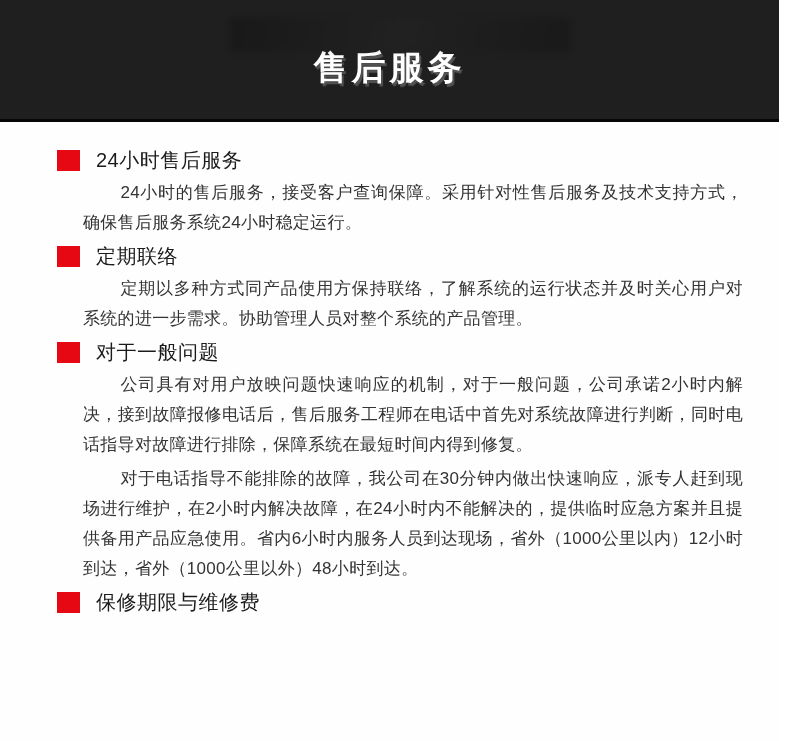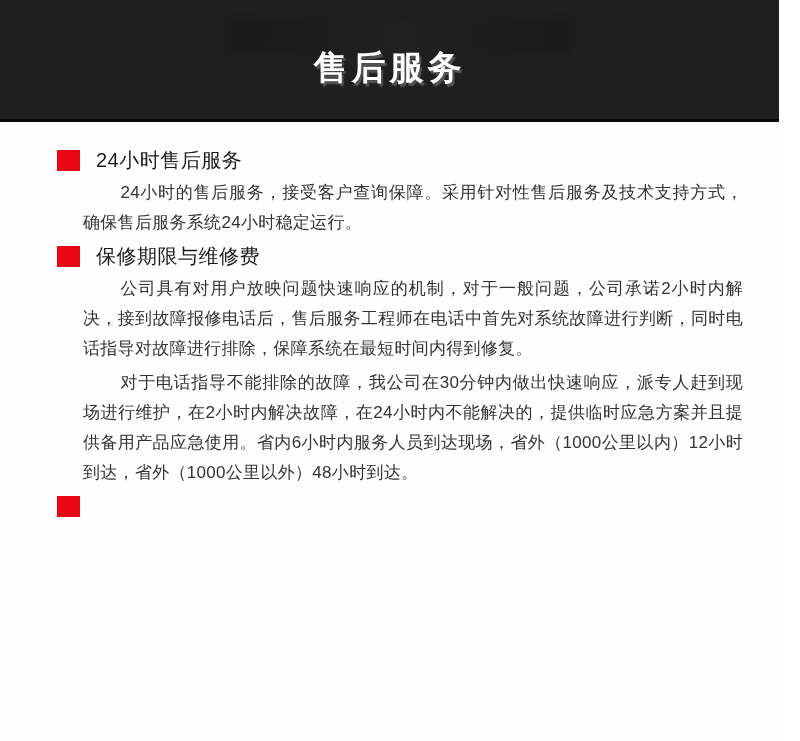--- a/index.html
+++ b/index.html
@@ -87,30 +87,38 @@
   <main class="content">
 
     <section class="sec">
       <div class="hrow">
         <span class="bullet"></span>
         <h2 class="htitle">24小时售后服务</h2>
       </div>
       <p class="para">24小时的售后服务，接受客户查询保障。采用针对性售后服务及技术支持方式，确保售后服务系统24小时稳定运行。</p>
     </section>
 
+    <section class="sec">
+      <div class="hrow">
+        <span class="bullet"></span>
+        <h2 class="htitle">定期联络</h2>
+      </div>
+      <p class="para">定期以多种方式同产品使用方保持联络，了解系统的运行状态并及时关心用户对系统的进一步需求。协助管理人员对整个系统的产品管理。</p>
+    </section>
 
     <section class="sec">
       <div class="hrow">
         <span class="bullet"></span>
-        <h2 class="htitle">保修期限与维修费</h2>
+        <h2 class="htitle">对于一般问题</h2>
       </div>
       <p class="para">公司具有对用户放映问题快速响应的机制，对于一般问题，公司承诺2小时内解决，接到故障报修电话后，售后服务工程师在电话中首先对系统故障进行判断，同时电话指导对故障进行排除，保障系统在最短时间内得到修复。</p>
       <p class="para">对于电话指导不能排除的故障，我公司在30分钟内做出快速响应，派专人赶到现场进行维护，在2小时内解决故障，在24小时内不能解决的，提供临时应急方案并且提供备用产品应急使用。省内6小时内服务人员到达现场，省外（1000公里以内）12小时到达，省外（1000公里以外）48小时到达。</p>
     </section>
 
     <section class="sec">
       <div class="hrow">
         <span class="bullet"></span>
+        <h2 class="htitle">保修期限与维修费</h2>
       </div>
     </section>
 
   </main>
 </div>
 
 </body></html>

